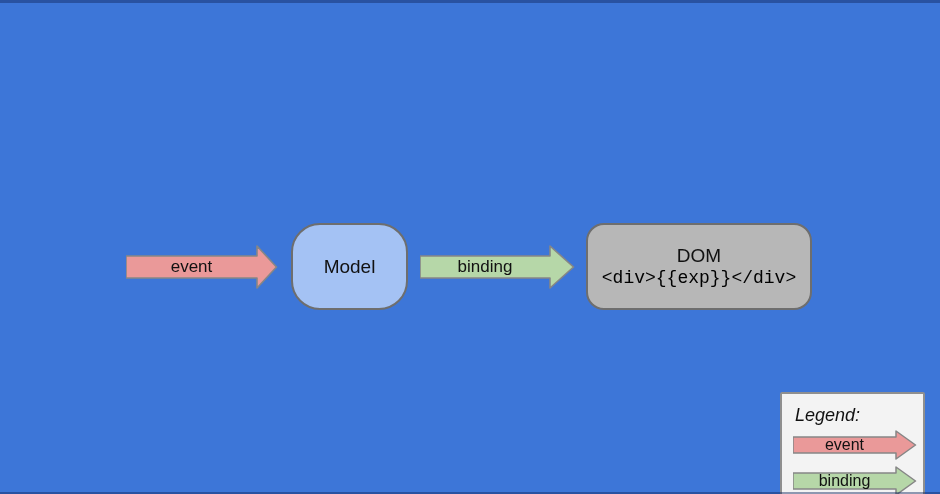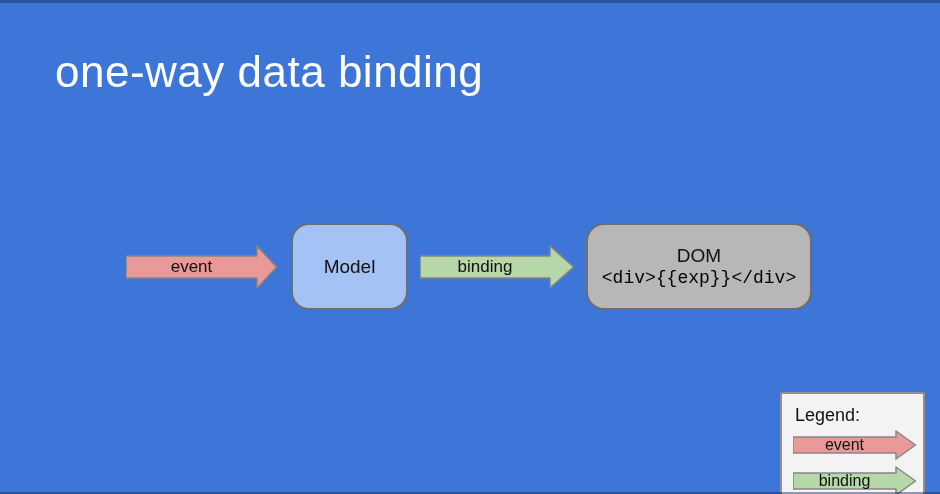--- a/index.html
+++ b/index.html
@@ -83,20 +83,21 @@
     flex-direction: column;
     align-items: center;
     justify-content: center;
     color: #111111;
   }
   .model-box {
     left: 291px;
     width: 117px;
     background: #a4c2f4;
     font-size: 19px;
+    border-radius: 29px;
   }
   .dom-box {
     left: 586px;
     width: 226px;
     background: #b7b7b7;
     align-items: center;
   }
   .dom-title {
     font-size: 19px;
     line-height: 22px;
@@ -119,20 +120,21 @@
     border: 2px solid #8f8f8f;
     border-radius: 2px;
     box-sizing: border-box;
   }
   .legend-title {
     position: absolute;
     left: 13px;
     top: 11px;
     font-size: 18px;
     color: #111111;
+    font-style: italic;
   }
   .legend-arrow {
     position: absolute;
     left: 11px;
     width: 124px;
     height: 30px;
   }
   .legend-arrow svg {
     position: absolute;
     left: 0; top: 0;
@@ -150,21 +152,20 @@
     color: #111111;
   }
   .legend-arrow.first  { top: 36px; }
   .legend-arrow.second { top: 72px; }
 </style>
 </head>
 <body>
 
 <div class="slide">
 
-  <div class="title">one-way data binding</div>
 
   <div class="diagram">
 
     <div class="arrow event-arrow">
       <svg width="152" height="44" viewBox="0 0 152 44">
         <polygon points="0,11 131,11 131,1 150.5,22 131,43 131,33 0,33" stroke="#868686" stroke-width="1.6" stroke-linejoin="round" fill="#ea9999"></polygon>
       </svg>
       <span class="arrow-label">event</span>
     </div>
 

